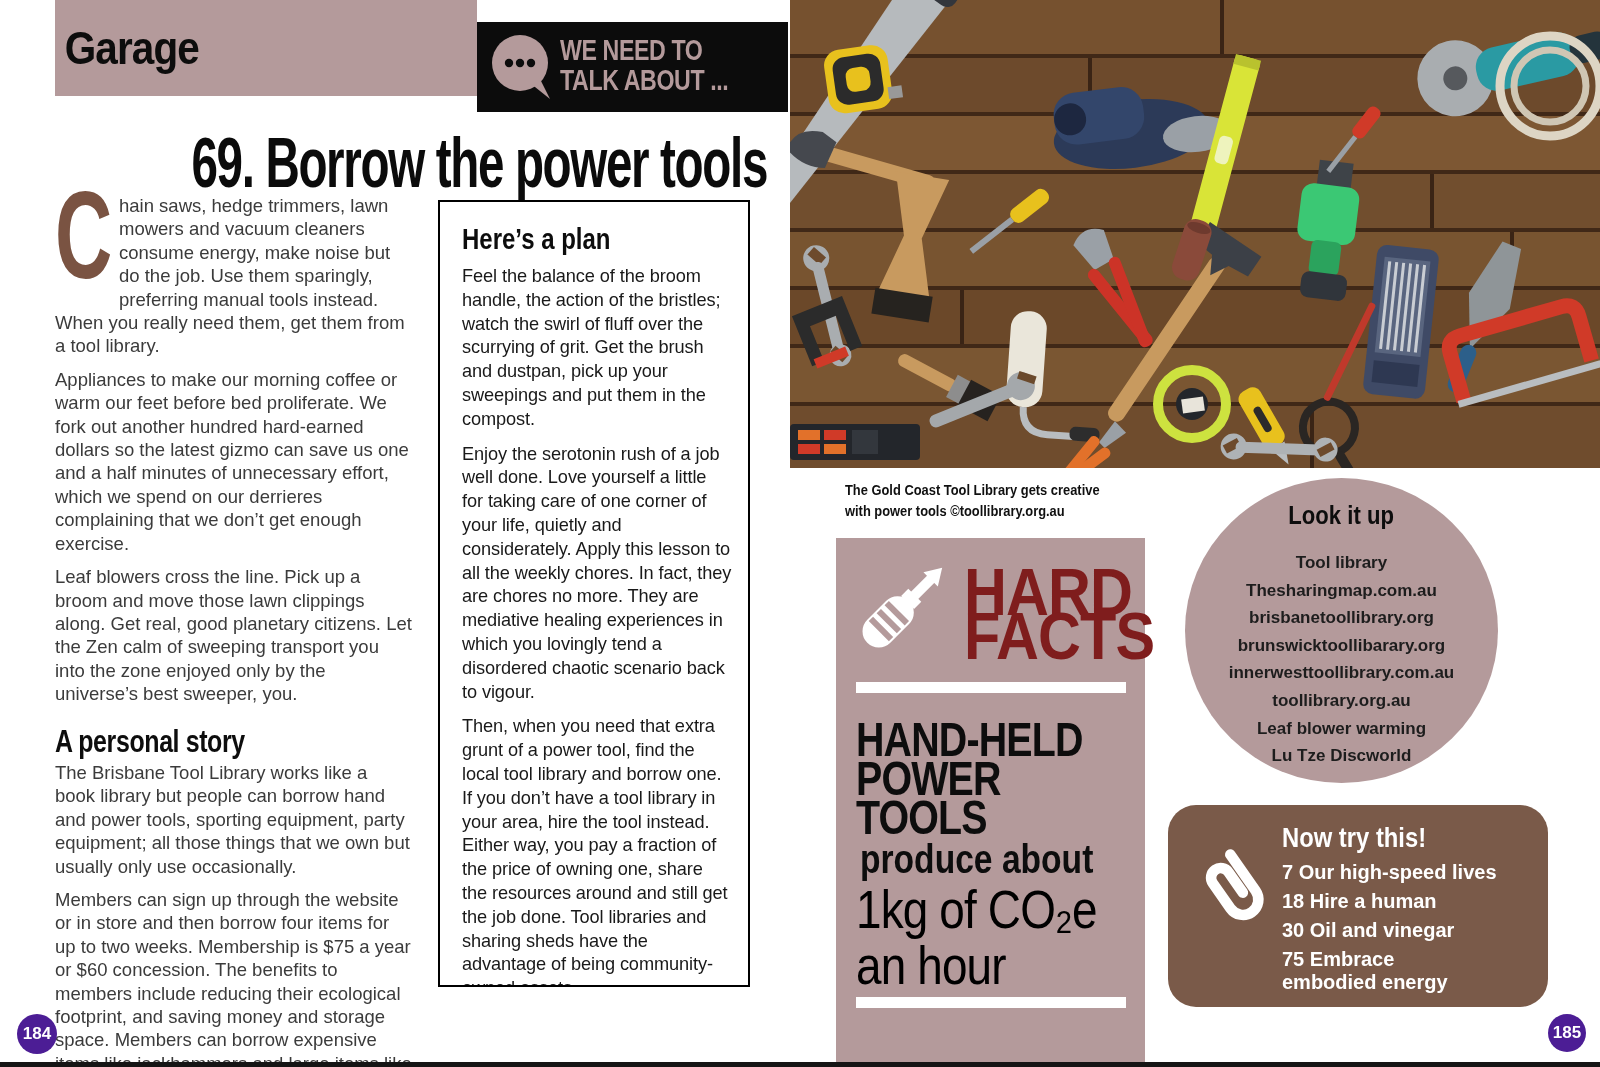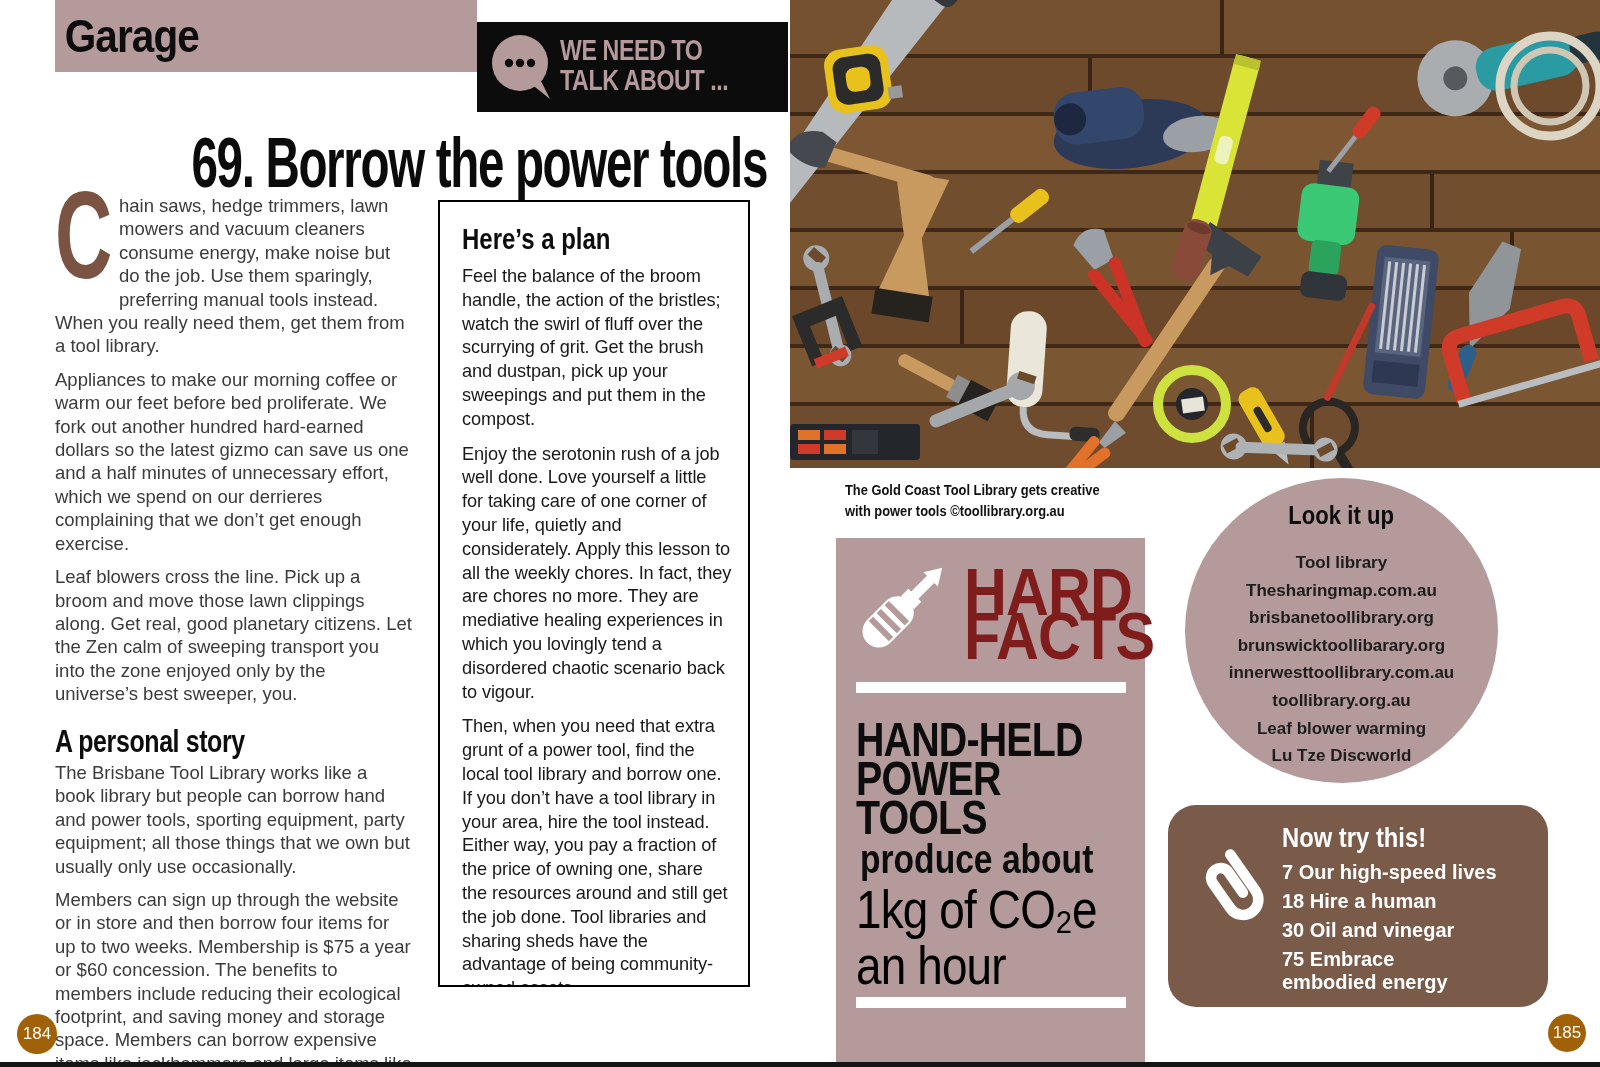--- a/index.html
+++ b/index.html
@@ -2,21 +2,21 @@
 <html><head>
 <meta charset="utf-8">
 <style>
   html,body{margin:0;padding:0;background:#e8e8e8;}
   .page{position:relative;width:1600px;height:1067px;background:#ffffff;overflow:hidden;
         font-family:"Liberation Sans","DejaVu Sans",sans-serif;}
   .abs{position:absolute;}
   .cx{display:inline-block;transform-origin:0 0;}
 
   
-  .kicker-band{left:55px;top:0;width:422px;height:72px;background:#b49a9b;display:flex;align-items:center;}
+  .kicker-band{left:55px;top:0;width:422px;height:96px;background:#b49a9b;display:flex;align-items:center;}
   .kicker-band .kick{font-size:46px;font-weight:700;color:#0d0d0d;letter-spacing:-1px;
        padding-left:11px;transform:scaleX(.88);}
   .badge{left:477px;top:0;width:311px;height:90px;background:#0c0c0c;margin-top:22px;}
   .badge-text{left:83px;top:13px;font-size:29px;line-height:30px;font-weight:700;color:#b49a9b;
        letter-spacing:-.5px;transform:scaleX(.8);}
 
   .article-title{left:56px;top:126px;font-size:70px;line-height:74px;font-weight:700;color:#0b0b0b;
        letter-spacing:-2px;white-space:nowrap;transform:scaleX(.68);}
 
   
@@ -58,22 +58,22 @@
   .look-head{font-size:26px;font-weight:700;color:#0d0d0d;margin-bottom:18px;}
   .look-head .cx{transform:scaleX(.85);transform-origin:50% 50%;}
   .look-item{font-size:17px;line-height:27.6px;font-weight:700;color:#1d1d1d;}
 
   .try-box{left:1168px;top:805px;width:380px;height:202px;border-radius:28px;background:#7a5a49;}
   .try-head{left:114px;top:17px;font-size:28px;font-weight:700;color:#fff;}
   .try-head .cx{transform:scaleX(.85);}
   .try-lines{left:114px;top:56px;width:240px;}
   .try-line{font-size:20px;line-height:23px;font-weight:700;color:#fff;margin-bottom:6px;}
 
-  .pgbadge{width:40px;height:40px;border-radius:50%;background:#a16207;color:#fff;font-size:17px;
-       font-weight:400;display:flex;align-items:center;justify-content:center;}
+  .pgbadge{width:40px;height:40px;border-radius:50%;background:#4c1d95;color:#fff;font-size:17px;
+       font-weight:700;display:flex;align-items:center;justify-content:center;}
   .pg-left{left:17px;top:1014px;}
   .pg-right{left:1548px;top:1014px;width:38px;height:38px;}
   .bottom-bar{left:0;top:1062px;width:1600px;height:5px;background:#151515;}
 </style>
 </head>
 <body>
 
 <div class="page">
 
   <div class="abs kicker-band">

